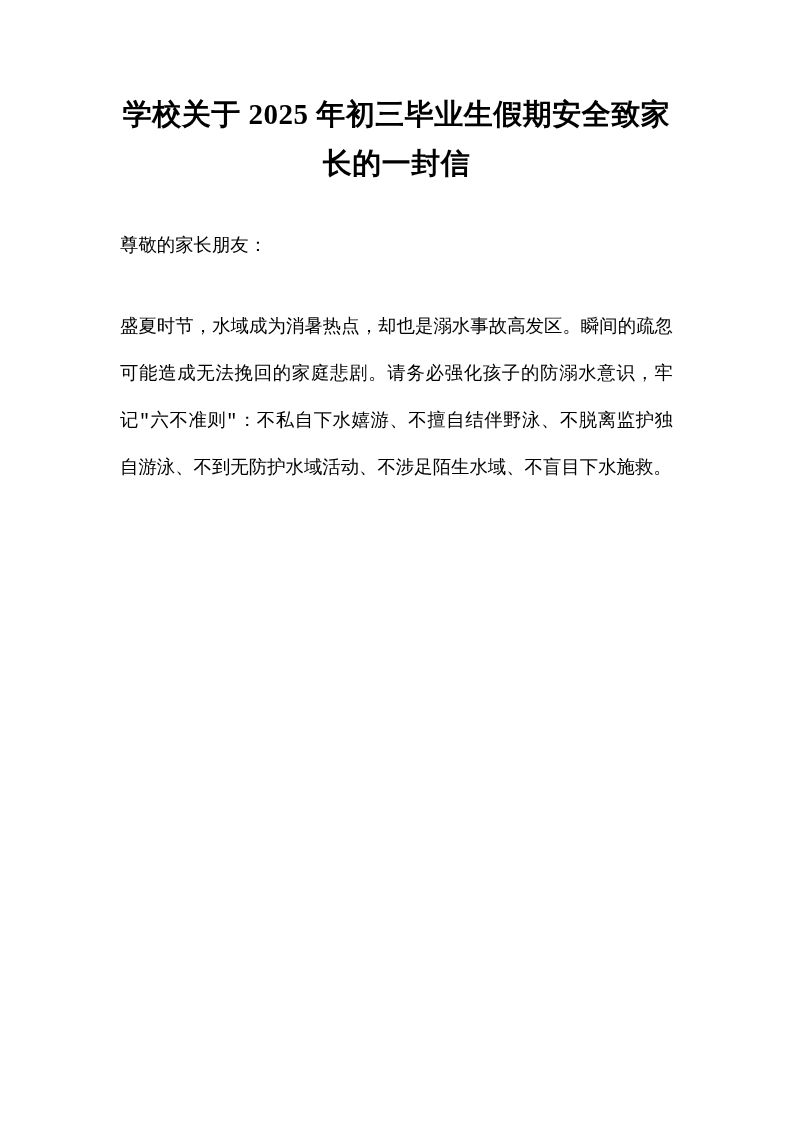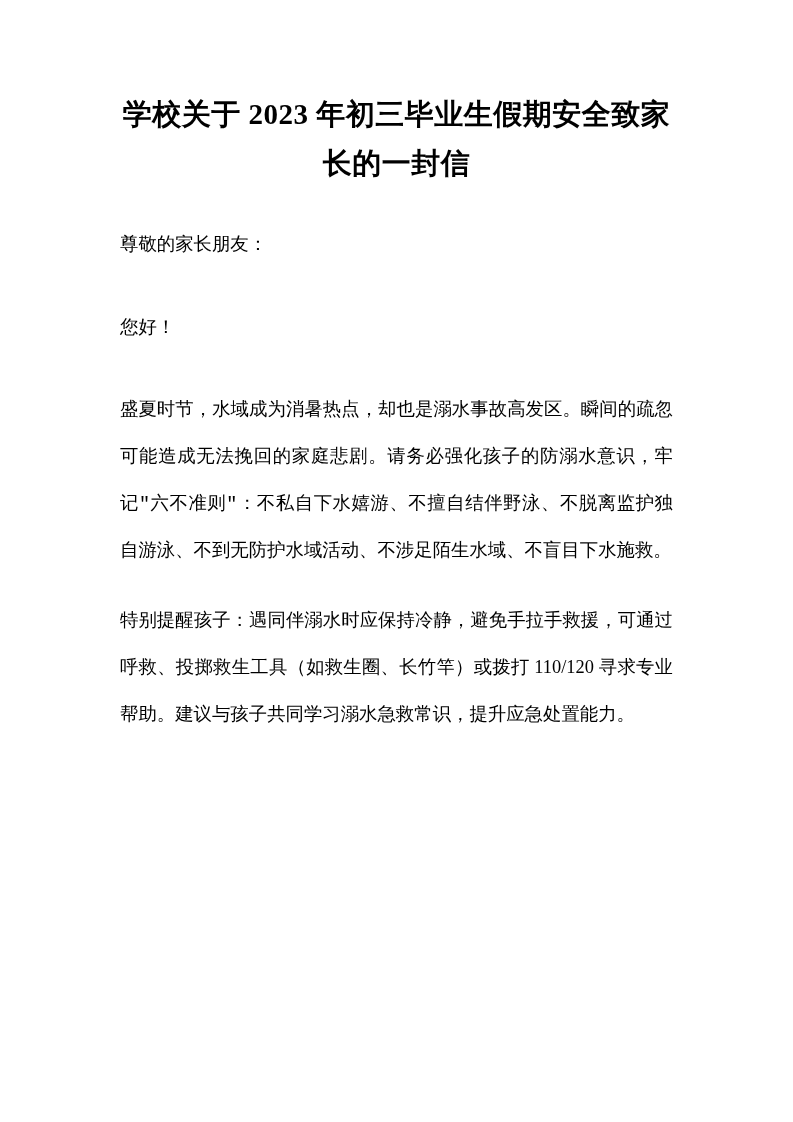--- a/index.html
+++ b/index.html
@@ -28,34 +28,32 @@
     letter-spacing: 0.5px;
   }
   .para {
     margin: 0;
     font-size: 18.4px;
     line-height: 47px;
     text-align: justify;
     text-justify: inter-ideograph;
     word-break: break-all;
   }
-  .mb-a { margin-bottom: 35px; font-family: Liberation Mono, monospace; }
+  .mb-a { margin-bottom: 35px; }
   .mb-b { margin-bottom: 36px; }
   .mb-c { margin-bottom: 15px; }
   .mb-0 { margin-bottom: 0; }
   .mb-d { margin-bottom: 22px; font-family: Liberation Mono, monospace; }
 </style>
 </head>
 <body>
 
 <div class="page">
-  <h1 class="doc-title">学校关于 2023 年初三毕业生假期安全致家长的一封信</h1>
+  <h1 class="doc-title">学校关于 2025 年初三毕业生假期安全致家长的一封信</h1>
 
   <p class="para mb-a">尊敬的家长朋友：</p>
 
-  <p class="para mb-b">您好！</p>
 
 
 
   <p class="para mb-d">盛夏时节，水域成为消暑热点，却也是溺水事故高发区。瞬间的疏忽可能造成无法挽回的家庭悲剧。请务必强化孩子的防溺水意识，牢记"六不准则"：不私自下水嬉游、不擅自结伴野泳、不脱离监护独自游泳、不到无防护水域活动、不涉足陌生水域、不盲目下水施救。</p>
 
-  <p class="para">特别提醒孩子：遇同伴溺水时应保持冷静，避免手拉手救援，可通过呼救、投掷救生工具（如救生圈、长竹竿）或拨打 110/120 寻求专业帮助。建议与孩子共同学习溺水急救常识，提升应急处置能力。</p>
 </div>
 
 </body></html>

